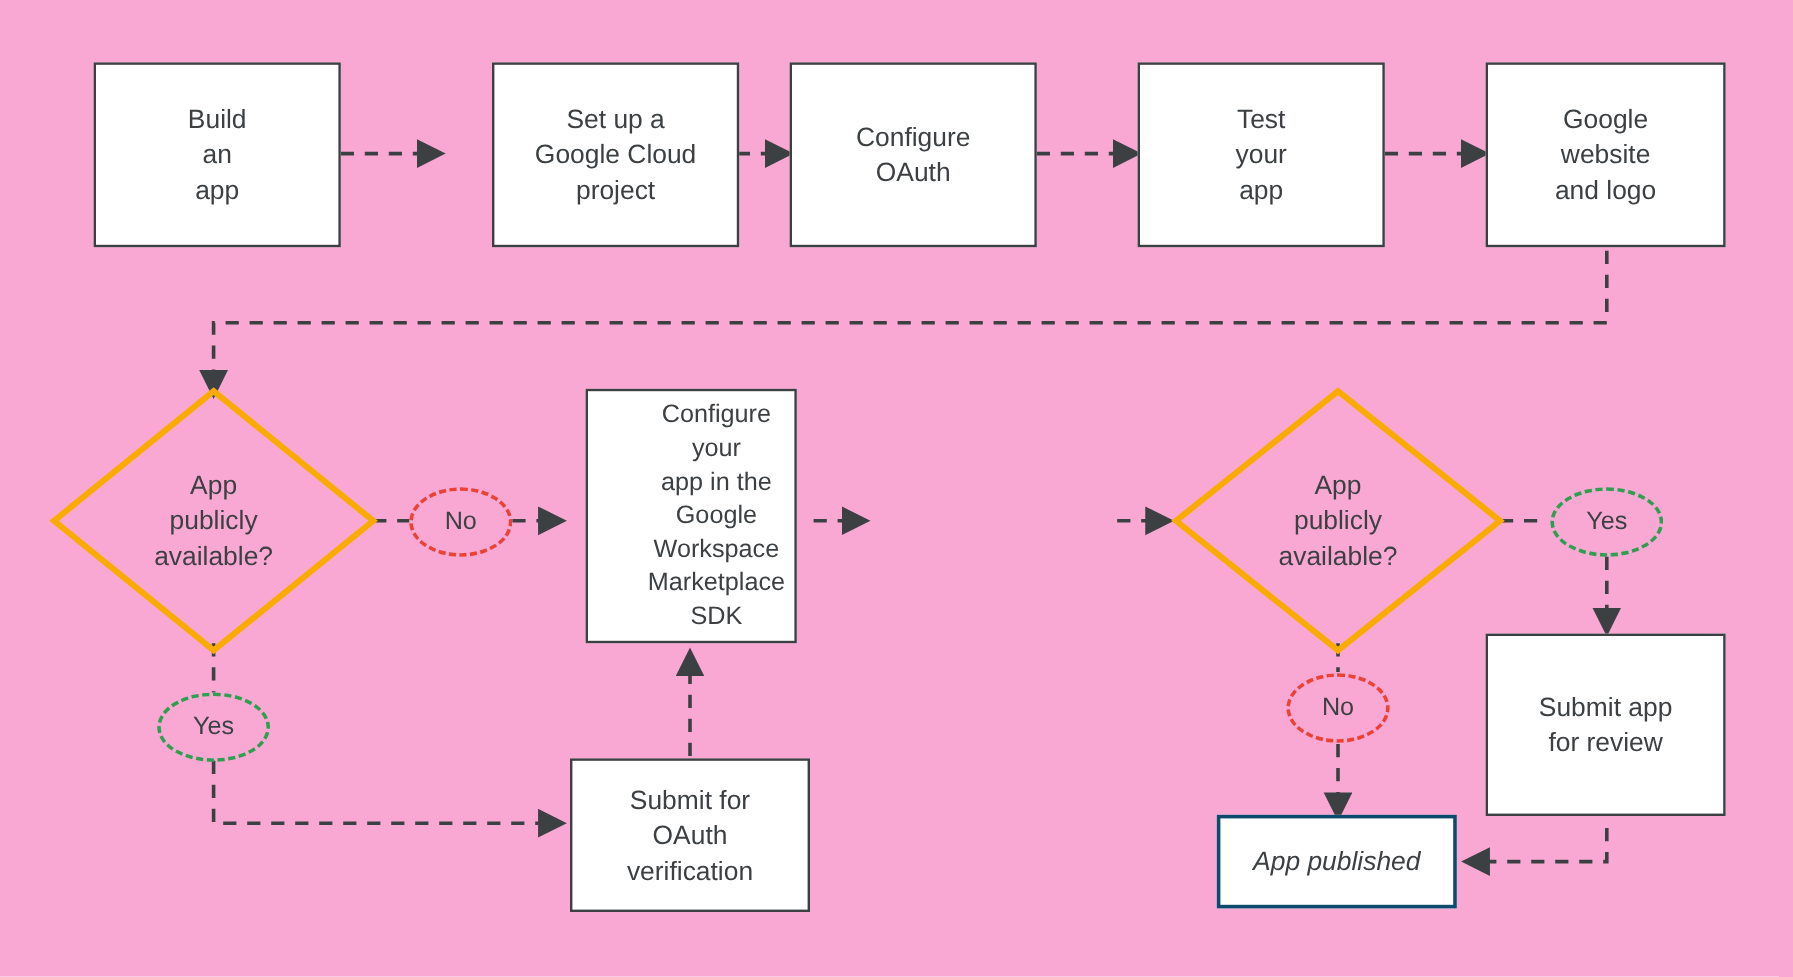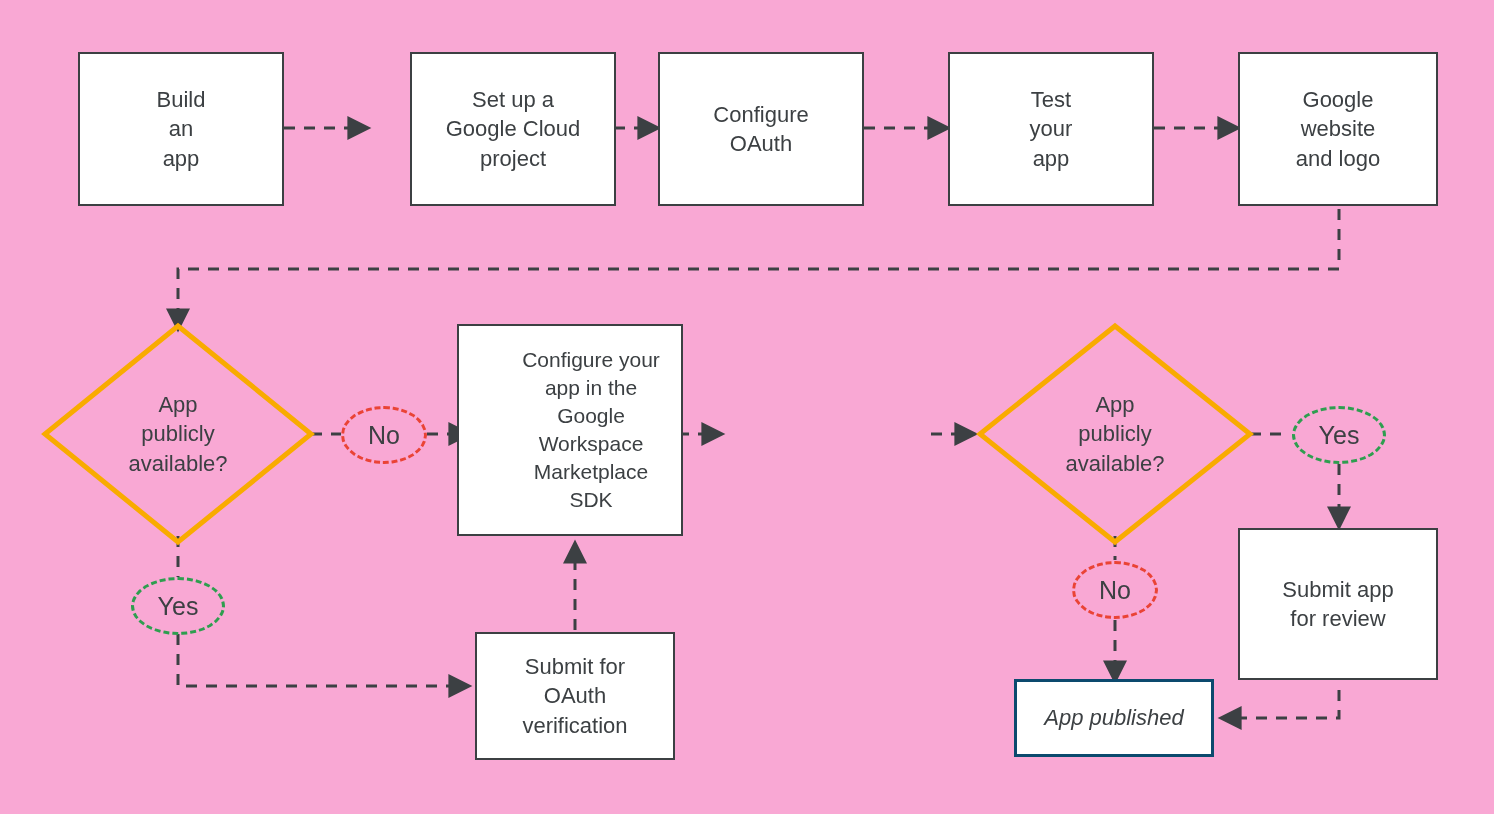--- a/index.html
+++ b/index.html
@@ -55,21 +55,21 @@
   .edge-pill {
     position: absolute;
     box-sizing: border-box;
     display: flex;
     align-items: center;
     justify-content: center;
     text-align: center;
     border-radius: 50%;
     background: transparent;
     color: #3C4043;
-    font-size: 25px;
+    font-size: 21px;
   }
   .edge-pill.yes { border: 3px dashed #2E9E4F; }
   .edge-pill.no  { border: 3px dashed #EA4335; }
   .txt { white-space: pre-line; }
 </style>
 </head>
 <body>
 
 <div id="stage">
 
@@ -162,21 +162,21 @@
 publicly
 available?</span>
   </div>
 
   <div class="diamond-label" style="left:1015px; top:374px; width:200px; height:120px;">
     <span class="txt">App
 publicly
 available?</span>
   </div>
 
-  <div class="proc-box" style="left:457px; top:324px; width:226px; height:212px; font-size:21px;padding-left:48px;">
+  <div class="proc-box" style="left:488px; top:324px; width:176px; height:212px; font-size:21px;padding-left:48px;">
     <span class="txt">Configure your
 app in the
 Google
 Workspace
 Marketplace
 SDK</span>
   </div>
 
 
   <div class="proc-box" style="left:475px; top:632px; width:200px; height:128px;text-align:center;">

